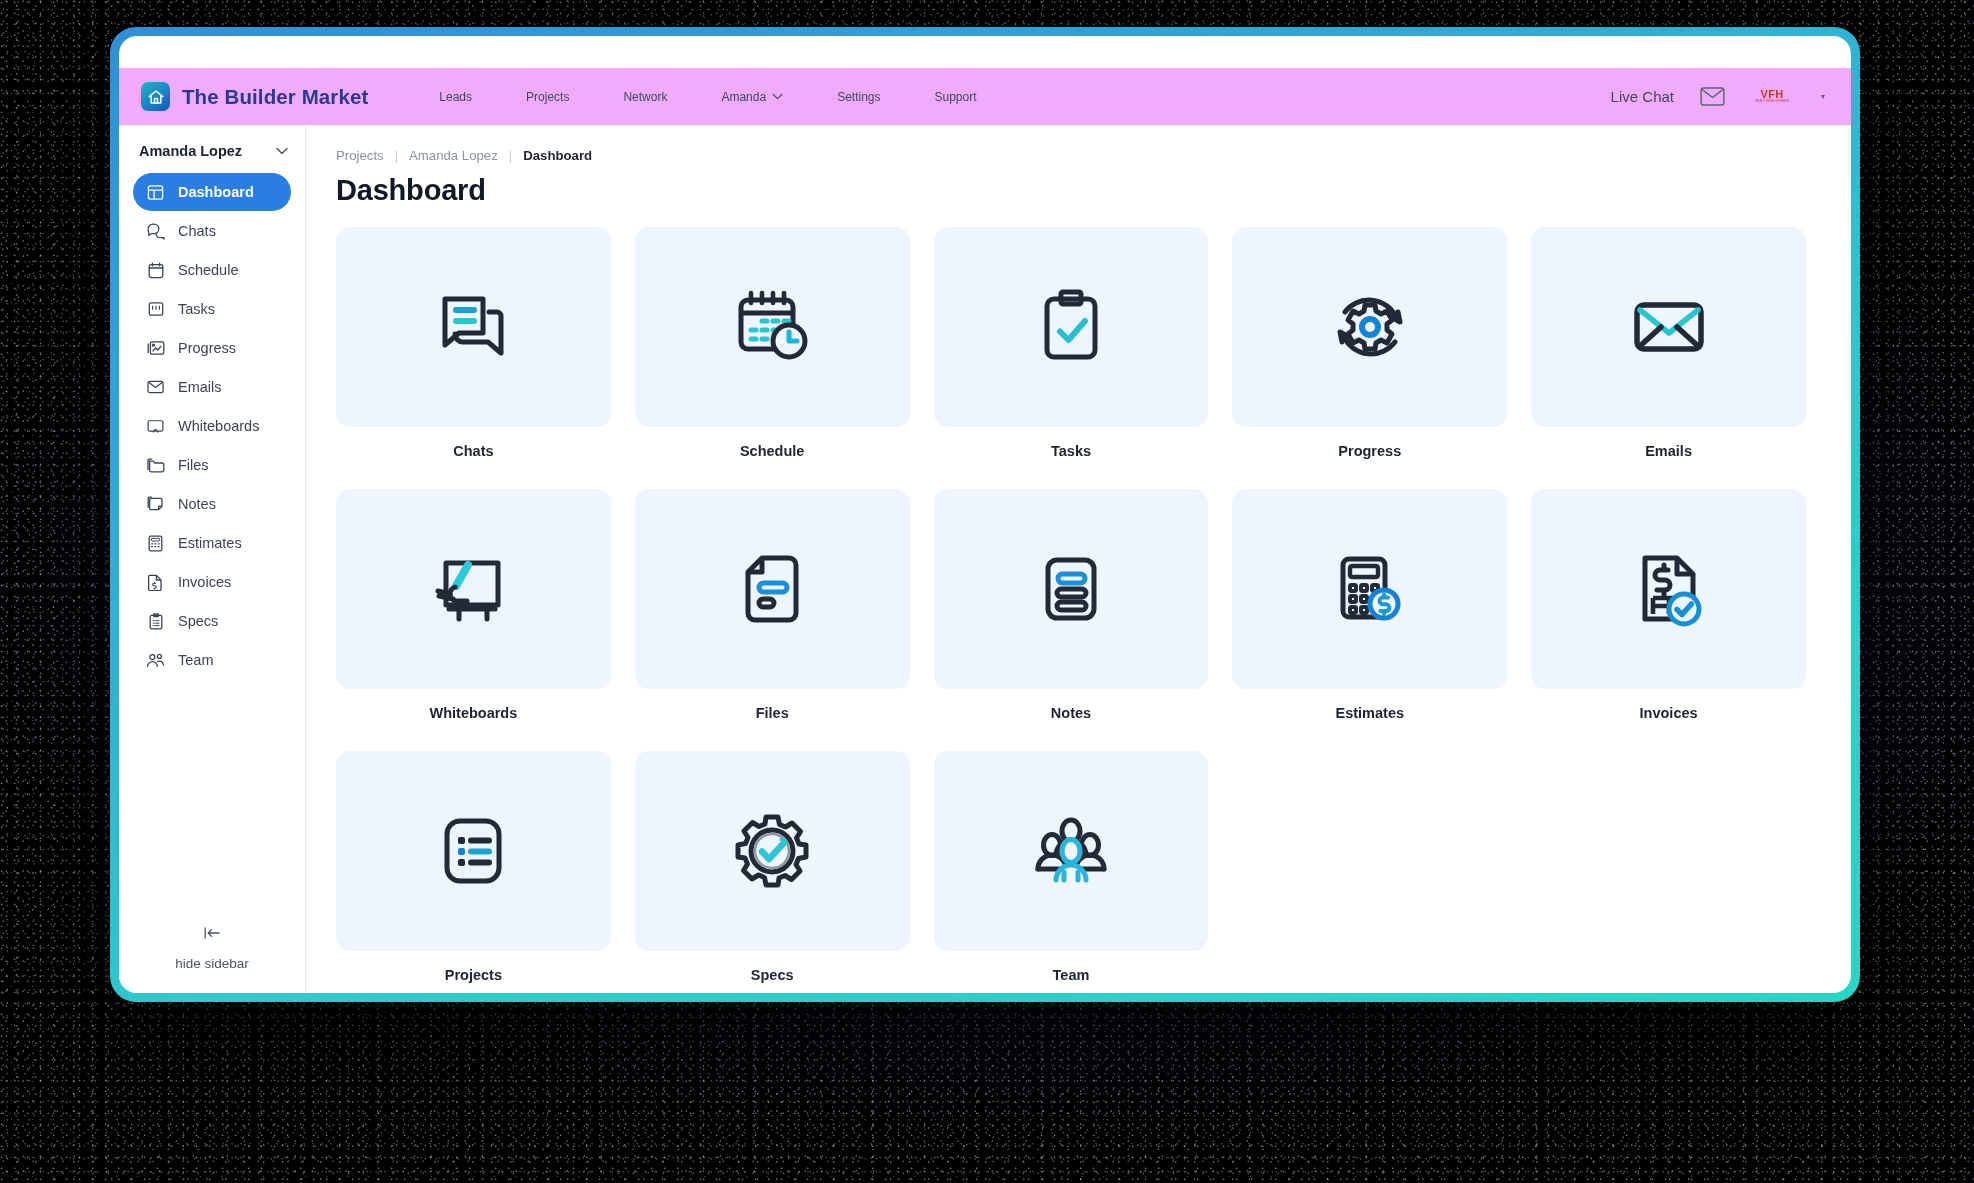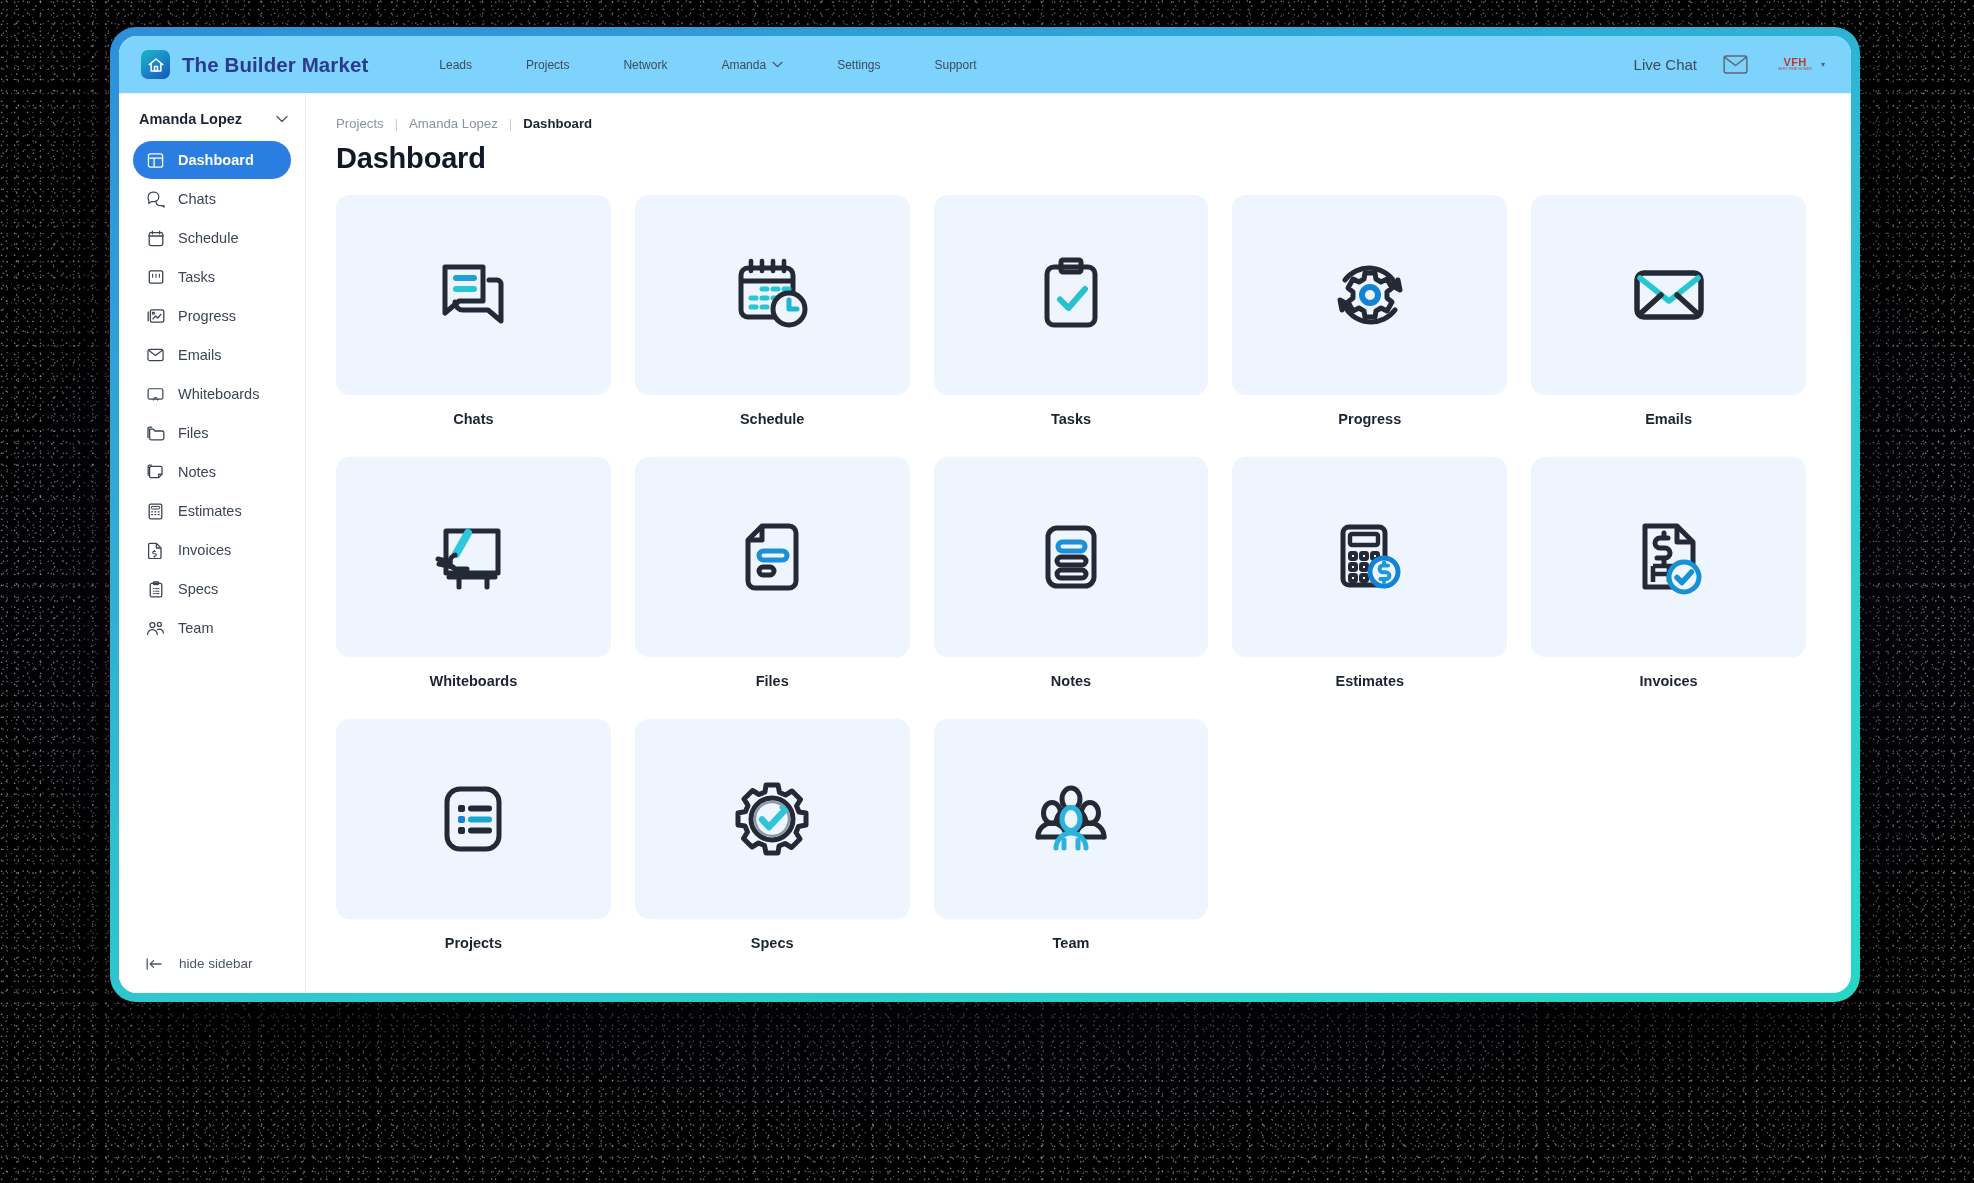--- a/index.html
+++ b/index.html
@@ -55,22 +55,23 @@
     flex-direction: column;
   }
 
   
   .header {
     height: 58px;
     flex: 0 0 58px;
     display: flex;
     align-items: center;
     padding: 0 26px 0 22px;
-    background: #7dd3fc;
+    background: #f0abfc;
     border-bottom: 1px solid #f0f1f3;
+    margin-top: 32px;
   }
   .brand { display: flex; align-items: center; gap: 12px; margin-right: 44px; }
   .brand-logo {
     width: 29px; height: 29px; border-radius: 7px;
     background: linear-gradient(145deg, #1bb9c4 0%, #1a82c9 55%, #1457bd 100%);
     display: flex; align-items: center; justify-content: center;
     flex: 0 0 29px;
   }
   .brand-name {
     font-size: 20.5px; font-weight: 700; color: #2b3a8f;
@@ -79,21 +80,21 @@
   .nav { display: flex; align-items: center; gap: 0; }
   .nav-item {
     font-size: 12px; color: #3d4a5c;
     padding: 6px 27px; cursor: pointer; white-space: nowrap;
     display: flex; align-items: center; gap: 6px;
   }
   .caret { display: inline-block; }
   .header-right { margin-left: auto; display: flex; align-items: center; gap: 26px; }
   .live-chat { font-size: 15px; color: #3d4a5c; cursor: pointer; white-space: nowrap; }
   .mail-btn { cursor: pointer; display: flex; align-items: center; }
-  .avatar-wrap { display: flex; align-items: center; gap: 5px; cursor: pointer; text-align: center; }
+  .avatar-wrap { display: flex; align-items: center; gap: 28px; cursor: pointer; text-align: center; }
   .avatar {
     width: 42px; height: 22px;
     display: flex; flex-direction: column; align-items: center; justify-content: center;
     line-height: 1;
   }
   .avatar-top { font-size: 11px; font-weight: 700; color: #c0392b; letter-spacing: .3px; }
   .avatar-bot { font-size: 3.4px; color: #c0392b; letter-spacing: .2px; white-space: nowrap; }
   .avatar-caret { font-size: 8px; color: #55606e; }
 
   
@@ -118,21 +119,21 @@
     display: flex; align-items: center; gap: 13px;
     height: 38px; padding: 0 13px;
     border-radius: 19px; cursor: pointer;
     color: #3a4455; font-size: 14.5px;
   }
   .sb-item .ico { width: 19px; height: 19px; flex: 0 0 19px; display: flex; align-items: center; justify-content: center; }
   .sb-item.active { background: #2a7de1; color: #fff; font-weight: 600; }
   .sb-spacer { flex: 1 1 auto; }
   .sb-hide {
     display: flex; align-items: center; gap: 17px;
-    padding: 0 27px 22px 27px; font-size: 13.5px; color: #4b5564; cursor: pointer;
+    padding: 0 27px 22px 27px; font-size: 13.5px; color: #4b5564; cursor: pointer; flex-direction: column;
   }
 
   
   .main { flex: 1 1 auto; padding: 22px 30px 0 30px; overflow: hidden; }
   .crumbs { display: flex; align-items: center; font-size: 13.2px; color: #8a93a0; gap: 0; }
   .crumbs .c { cursor: pointer; }
   .crumbs .sep { margin: 0 11px; color: #c9ced6; }
   .crumbs .c.current { color: #1c2433; font-weight: 700; cursor: default; }
   .page-title { font-size: 29px; font-weight: 700; color: #111827; margin: 11px 0 20px 0; letter-spacing: -.2px; }
 

